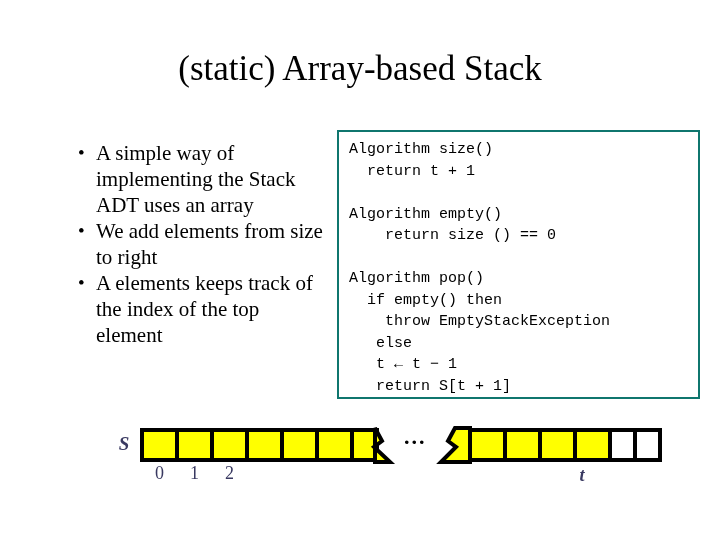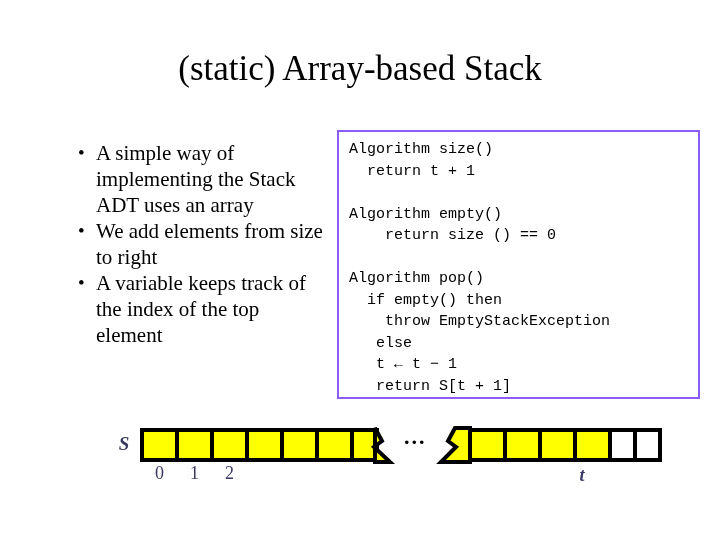--- a/index.html
+++ b/index.html
@@ -58,21 +58,21 @@
   .bullet-text { display: inline; }
 
   
   #code-box {
     position: absolute;
     left: 337px;
     top: 130px;
     width: 363px;
     height: 269px;
     box-sizing: border-box;
-    border: 2px solid #8b5cf6;
+    border: 2px solid #0f766e;
     background: #ffffff;
   }
   #code-text {
     position: absolute;
     left: 10px;
     top: 7px;
     margin: 0;
     font-family: "Liberation Mono", "DejaVu Sans Mono", monospace;
     font-size: 15px;
     line-height: 21.5px;
@@ -145,21 +145,21 @@
     <div class="bullet-row">
       <span class="bullet-dot">•</span>
       <span class="bullet-text">A simple way of implementing the Stack ADT uses an array</span>
     </div>
     <div class="bullet-row">
       <span class="bullet-dot">•</span>
       <span class="bullet-text">We add elements from size to right</span>
     </div>
     <div class="bullet-row">
       <span class="bullet-dot">•</span>
-      <span class="bullet-text">A variable keeps track of the  index of the top element</span>
+      <span class="bullet-text">A elements keeps track of the  index of the top element</span>
     </div>
   </div>
 
   <div id="code-box">
     <pre id="code-text">Algorithm size()
   return t + 1
 
 Algorithm empty()
     return size () == 0
 

